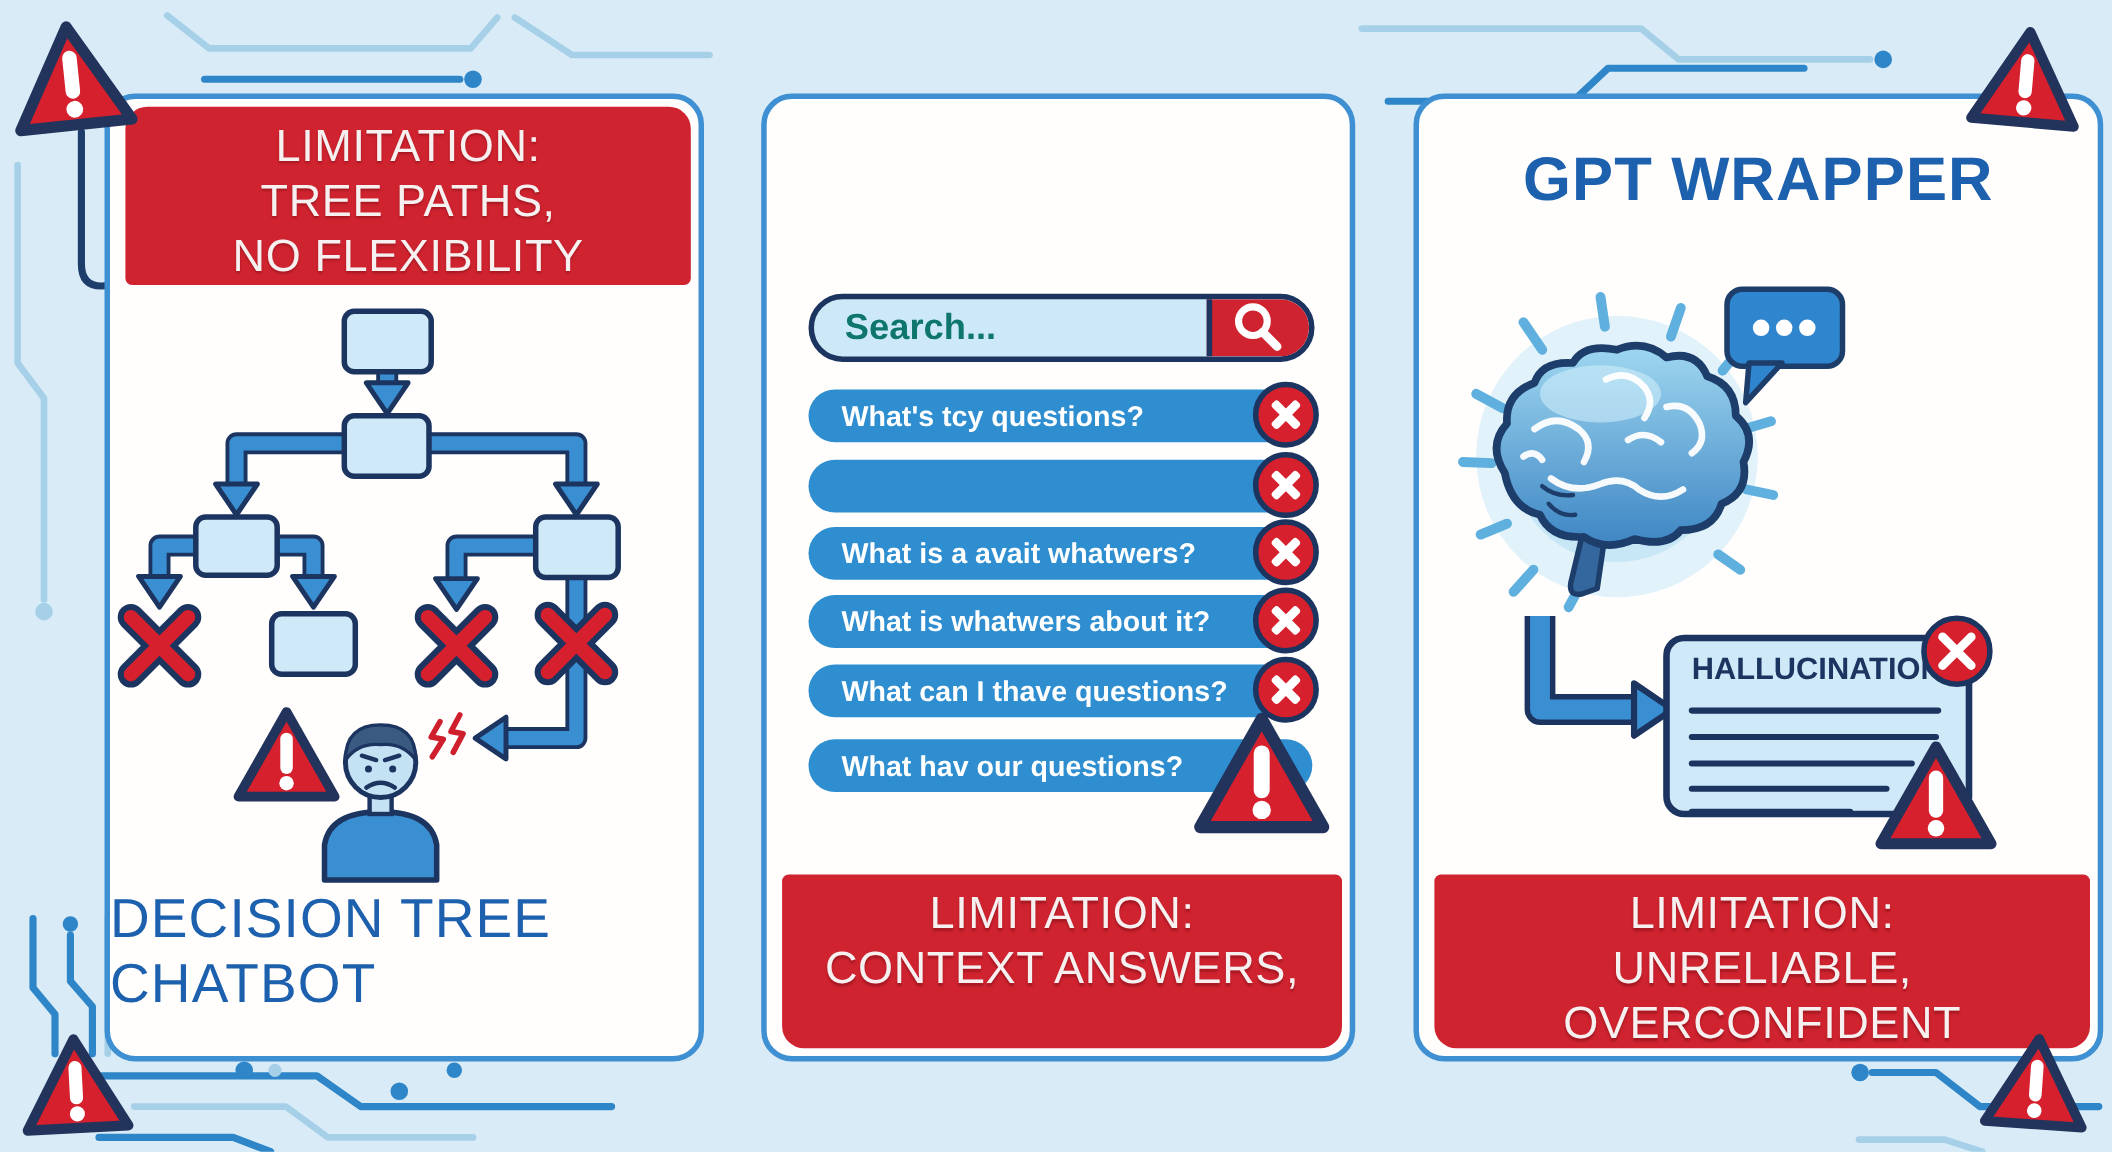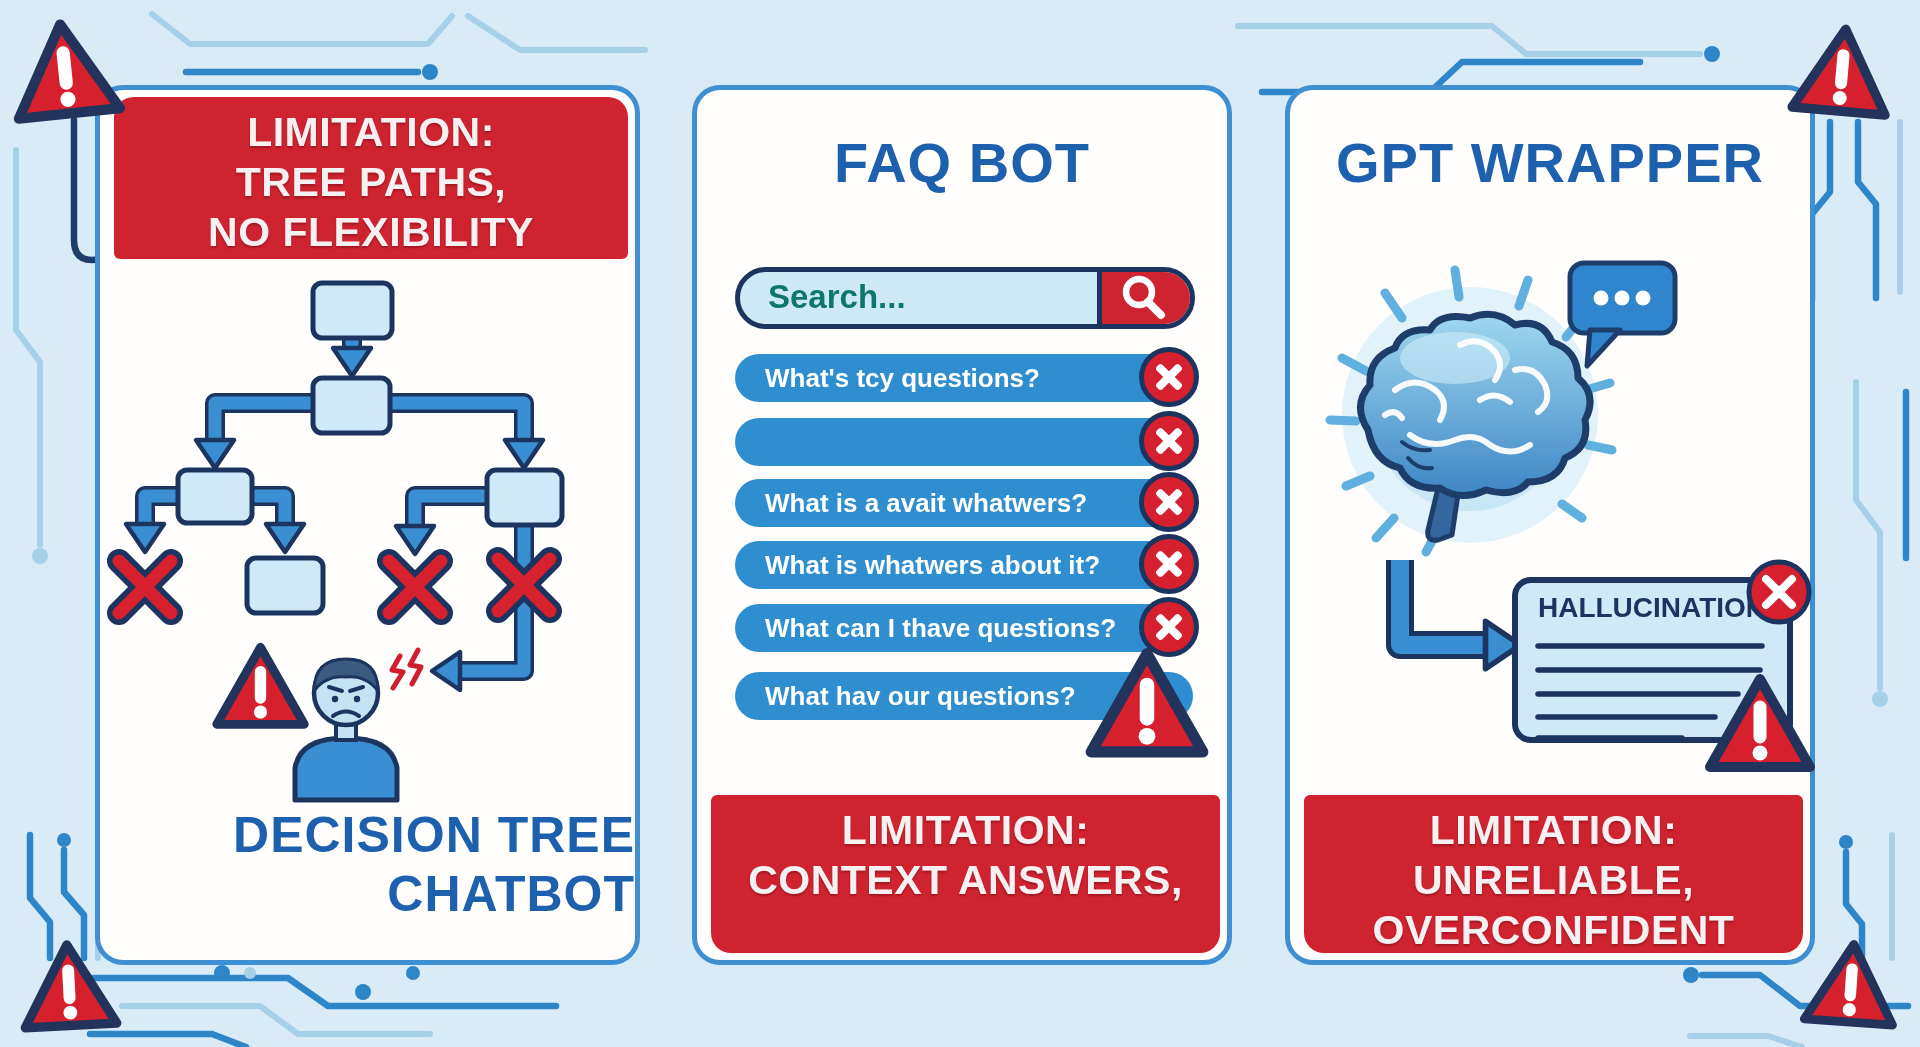--- a/index.html
+++ b/index.html
@@ -9,34 +9,34 @@
     font-family:"Liberation Sans","DejaVu Sans",sans-serif;
   }
   .circuits{position:absolute;left:0;top:0;z-index:1;}
   .corner-tri{position:absolute;z-index:6;}
   .panel{
     position:absolute;top:85px;height:880px;background:#fffefd;
     border:5px solid #3f90d2;border-radius:28px;box-sizing:border-box;z-index:3;
   }
   #panel-tree{left:95px;width:545px;}
   #panel-faq{left:692px;width:540px;}
-  #panel-gpt{left:1285px;width:530px;}
+  #panel-gpt{left:1285px;width:627px;}
   .redblock{
     position:absolute;left:14px;right:7px;background:#cf2330;color:#f7f0f0;
-    text-align:center;font-weight:bold;letter-spacing:.5px;z-index:4;
+    text-align:center;font-weight:normal;letter-spacing:.5px;z-index:4;
   }
   .redblock.head{top:7px;height:162px;border-radius:20px 20px 6px 6px;padding-top:10px;box-sizing:border-box;}
   .redblock.foot{bottom:7px;height:158px;border-radius:6px 6px 20px 20px;padding-top:10px;box-sizing:border-box;}
   .rl{font-size:41px;line-height:50px;text-shadow:0 2px 2px rgba(110,10,16,.45);}
   .panel-title{
     position:absolute;left:0;right:0;top:40px;text-align:center;
     font-size:56px;font-weight:bold;color:#1c60ae;letter-spacing:1px;z-index:4;
   }
   .big-title{
-    position:absolute;left:0;right:0;top:716px;text-align:right;font-weight:bold;
+    position:absolute;left:0;right:0;top:716px;text-align:left;font-weight:normal;
     color:#1c60ae;font-size:50px;line-height:59px;letter-spacing:1px;z-index:4;
   }
   .panel-svg{position:absolute;left:0;top:0;z-index:3;}
   
   .searchbar{
     position:absolute;left:38px;top:177px;width:460px;height:62px;box-sizing:border-box;
     background:#cde9f8;border:5px solid #1b3560;border-radius:34px;overflow:hidden;z-index:4;
   }
   .search-text{
     display:block;padding-left:28px;font-size:33px;font-weight:bold;color:#0f766e;line-height:50px;
@@ -207,21 +207,20 @@
     </g>
   </svg>
 
   <div class="big-title">
     <div>DECISION TREE</div>
     <div>CHATBOT</div>
   </div>
 </div>
 
 <div class="panel" id="panel-faq">
-  <div class="panel-title">FAQ BOT</div>
 
   <div class="searchbar">
     <span class="search-text">Search...</span>
     <div class="search-cap">
       <svg width="83" height="52" viewBox="0 0 83 52">
         <circle cx="37" cy="20" r="13" stroke="#fff" stroke-width="6.5" fill="none"></circle>
         <line x1="46" y1="30" x2="59" y2="43" stroke="#fff" stroke-width="8" stroke-linecap="round"></line>
       </svg>
     </div>
   </div>

